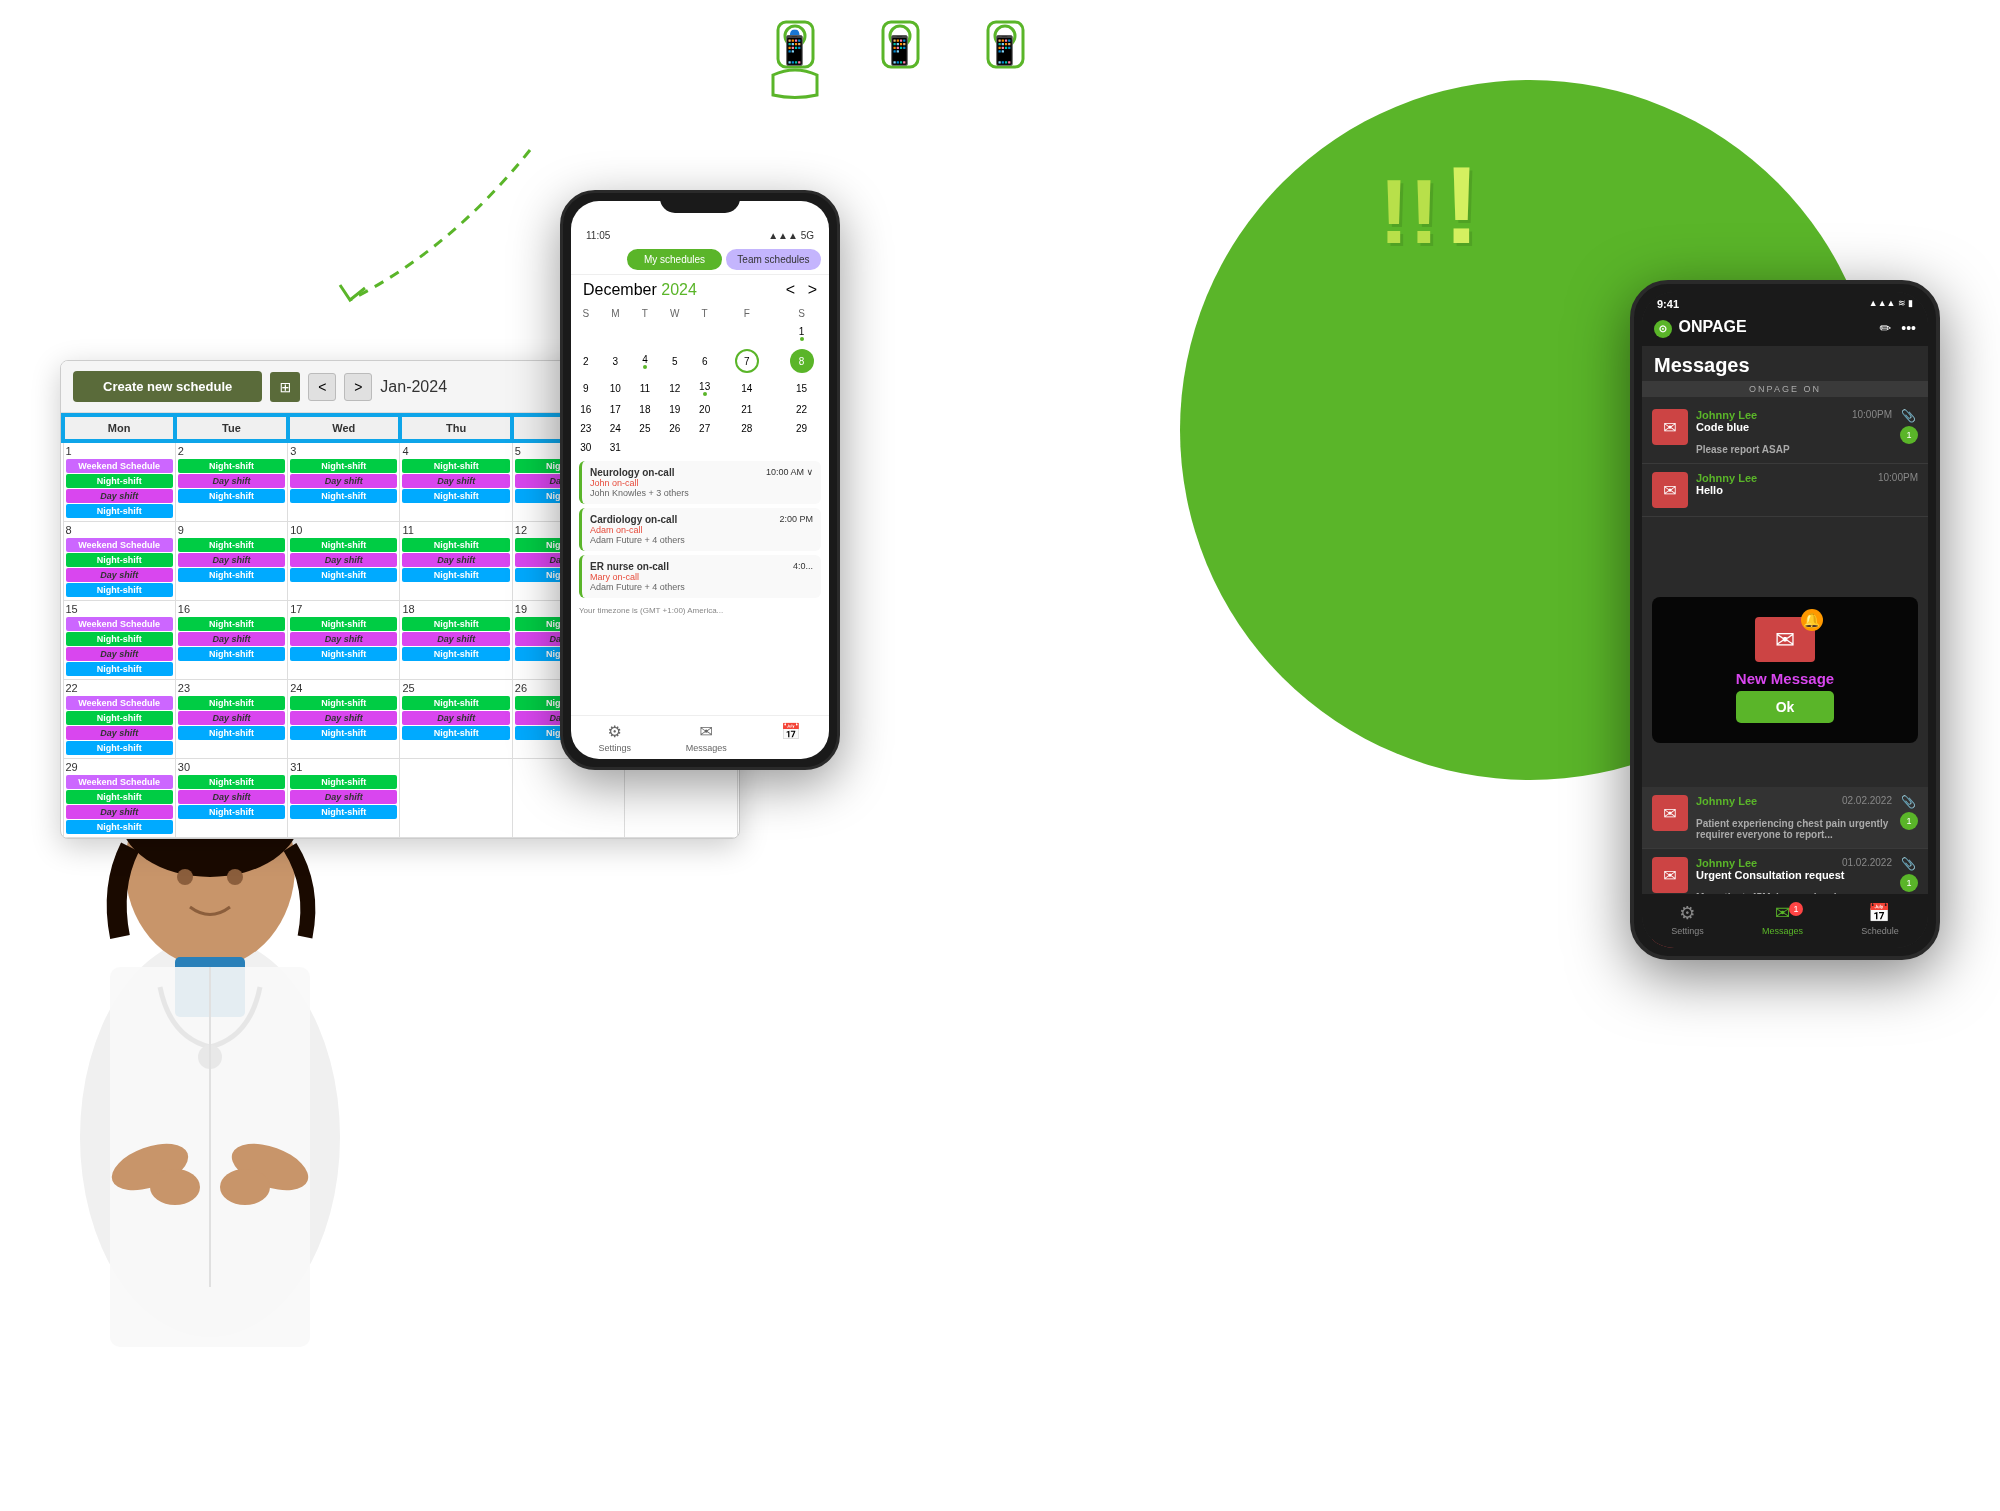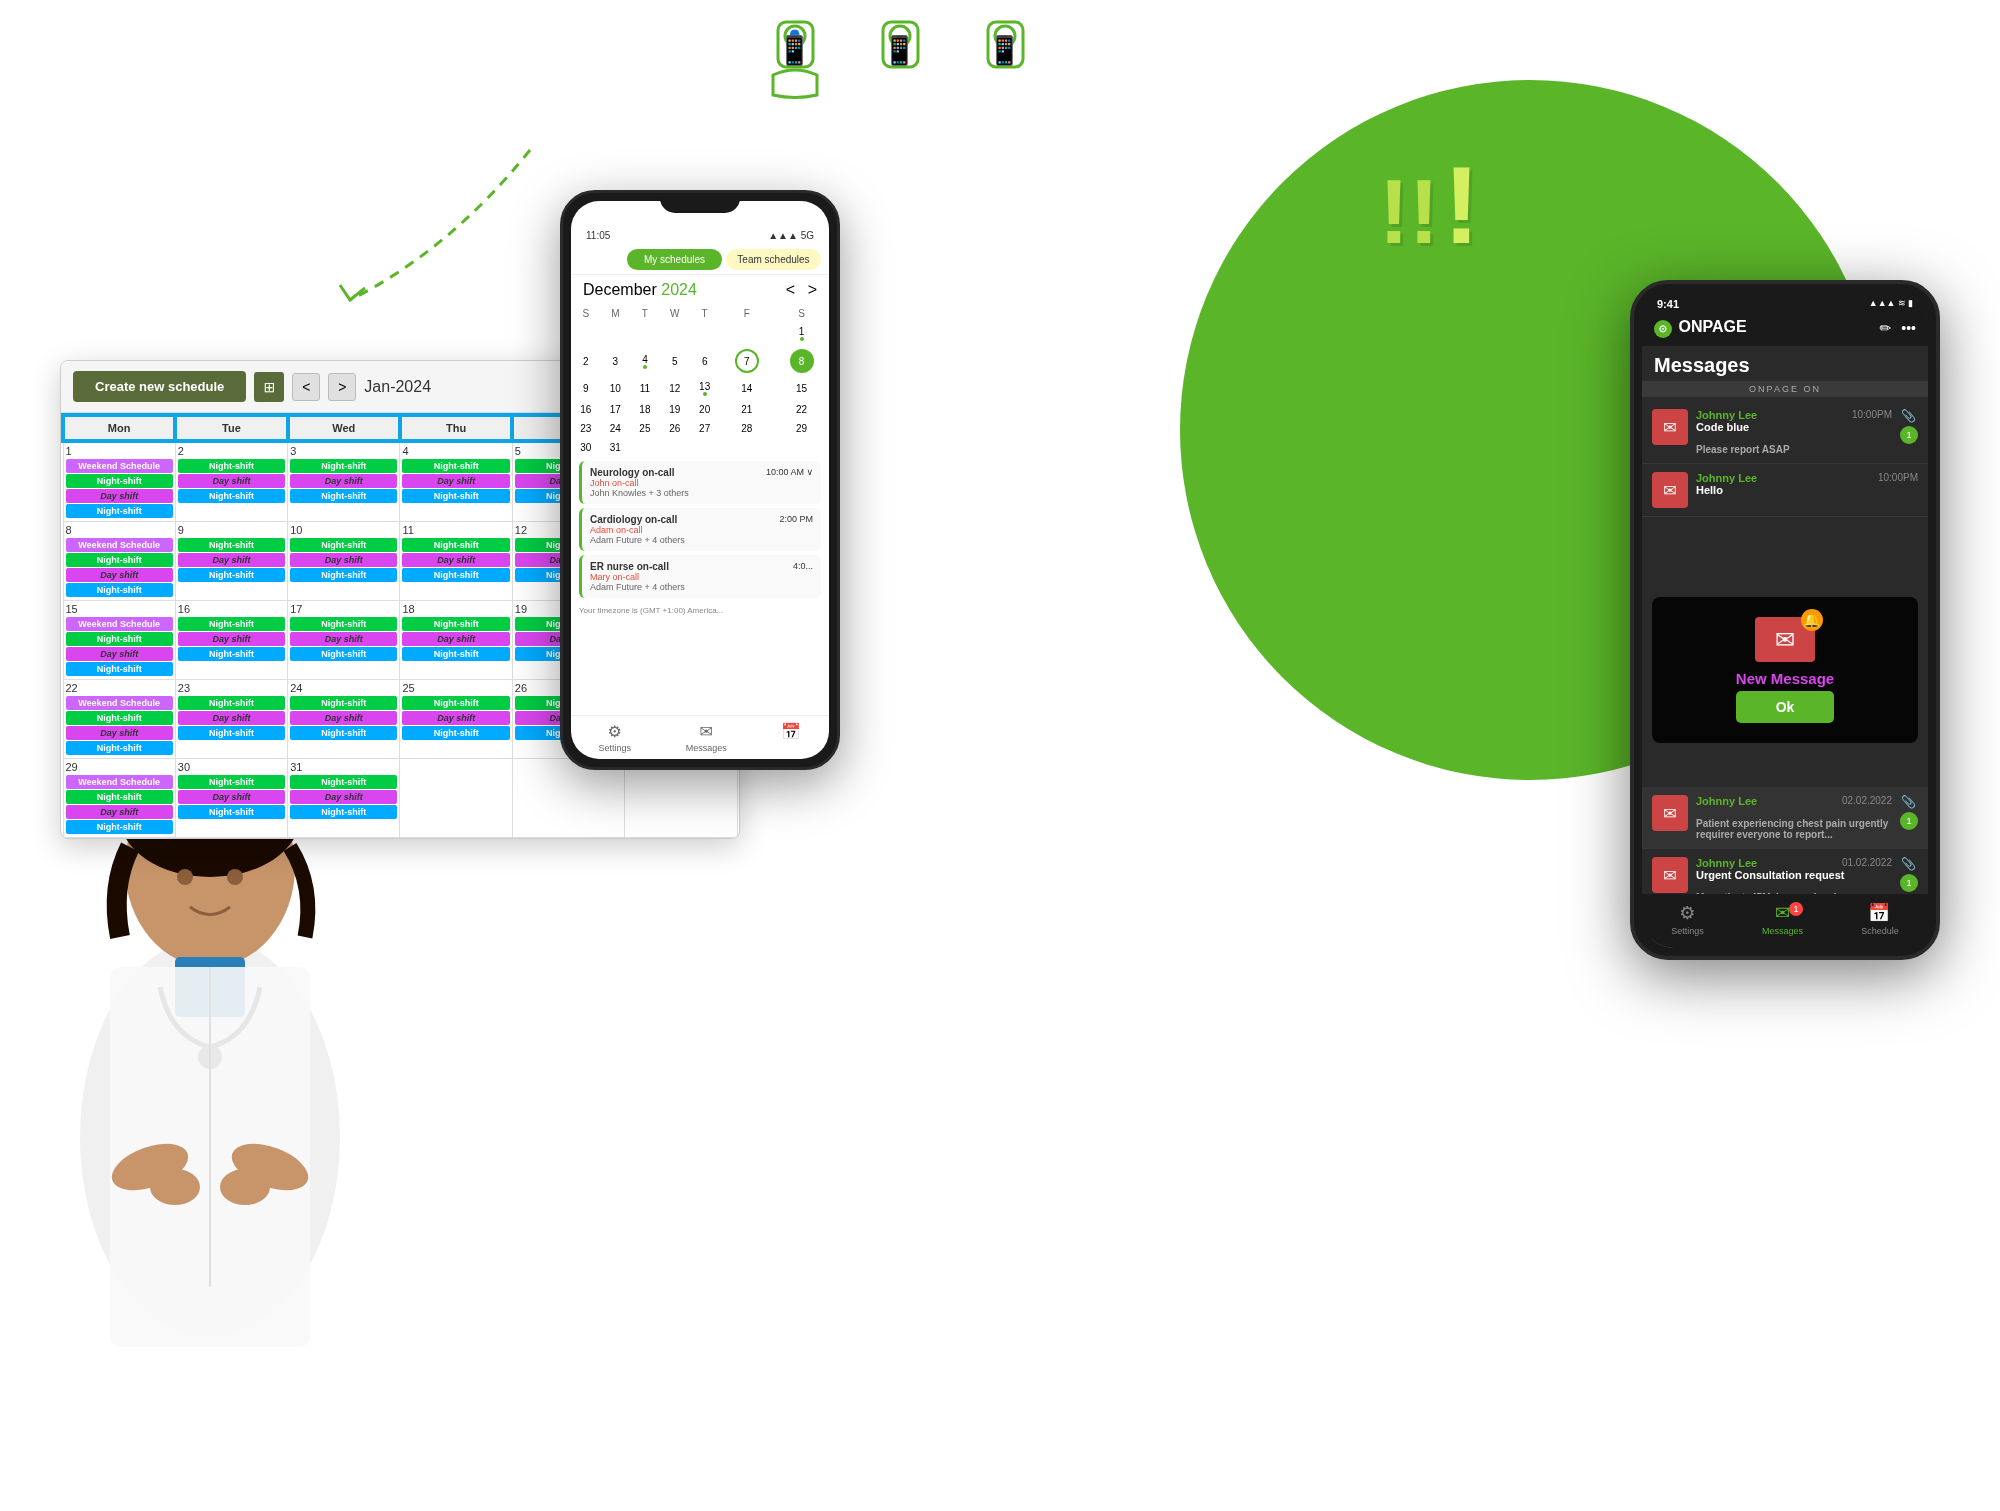--- a/index.html
+++ b/index.html
@@ -64,21 +64,21 @@
       padding: 10px 12px;
       background: #f5f5f5;
       border-bottom: 1px solid #ddd;
       gap: 8px;
     }
 
     .create-btn {
       background: #5a6b3a;
       color: white;
       border: none;
-      padding: 8px 22px;
+      padding: 8px 30px;
       border-radius: 4px;
       font-size: 13px;
       cursor: pointer;
       font-weight: bold;
     }
 
     .grid-icon-btn {
       background: #5a6b3a;
       color: white;
       border: none;
@@ -241,21 +241,21 @@
       cursor: pointer;
     }
 
     .phone1-tab.active {
       background: #5ab529;
       color: white;
       margin-left: 48px;
     }
 
     .phone1-tab.inactive {
-      background: #fef9c3;
+      background: #c4b5fd;
       color: #333;
     }
 
     .phone1-month-header {
       display: flex;
       justify-content: space-between;
       align-items: center;
       padding: 6px 12px;
     }
 

